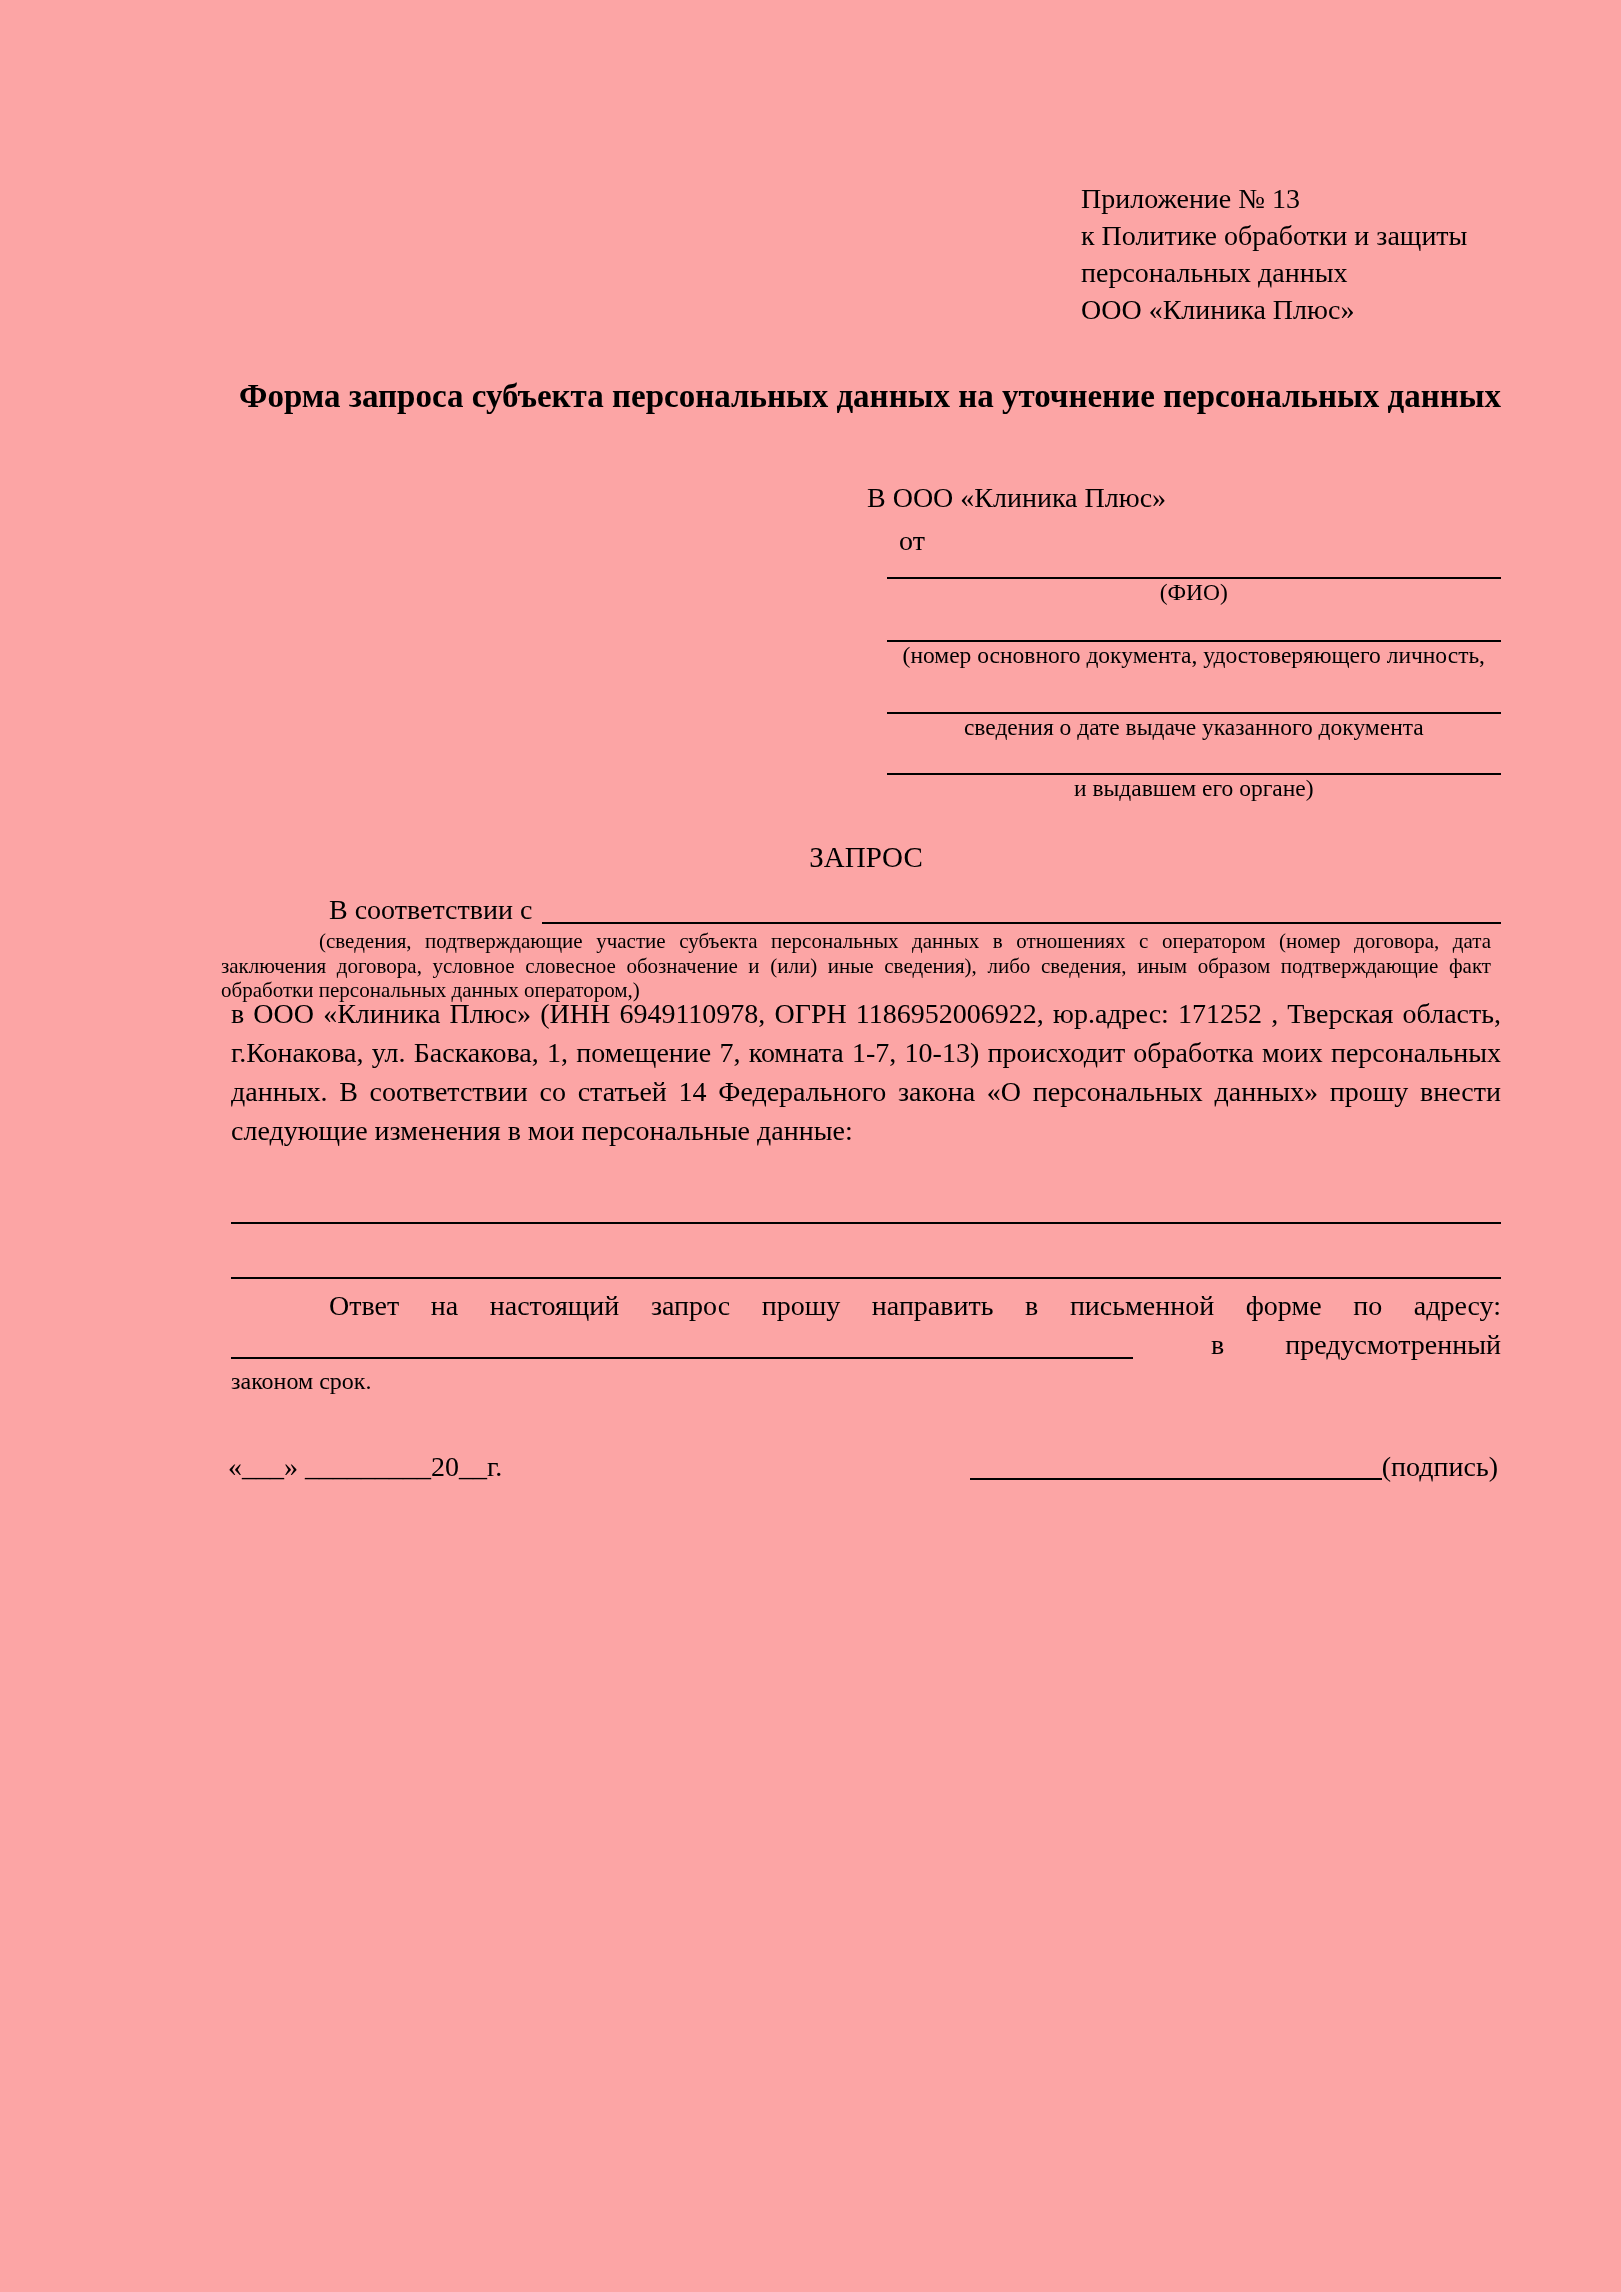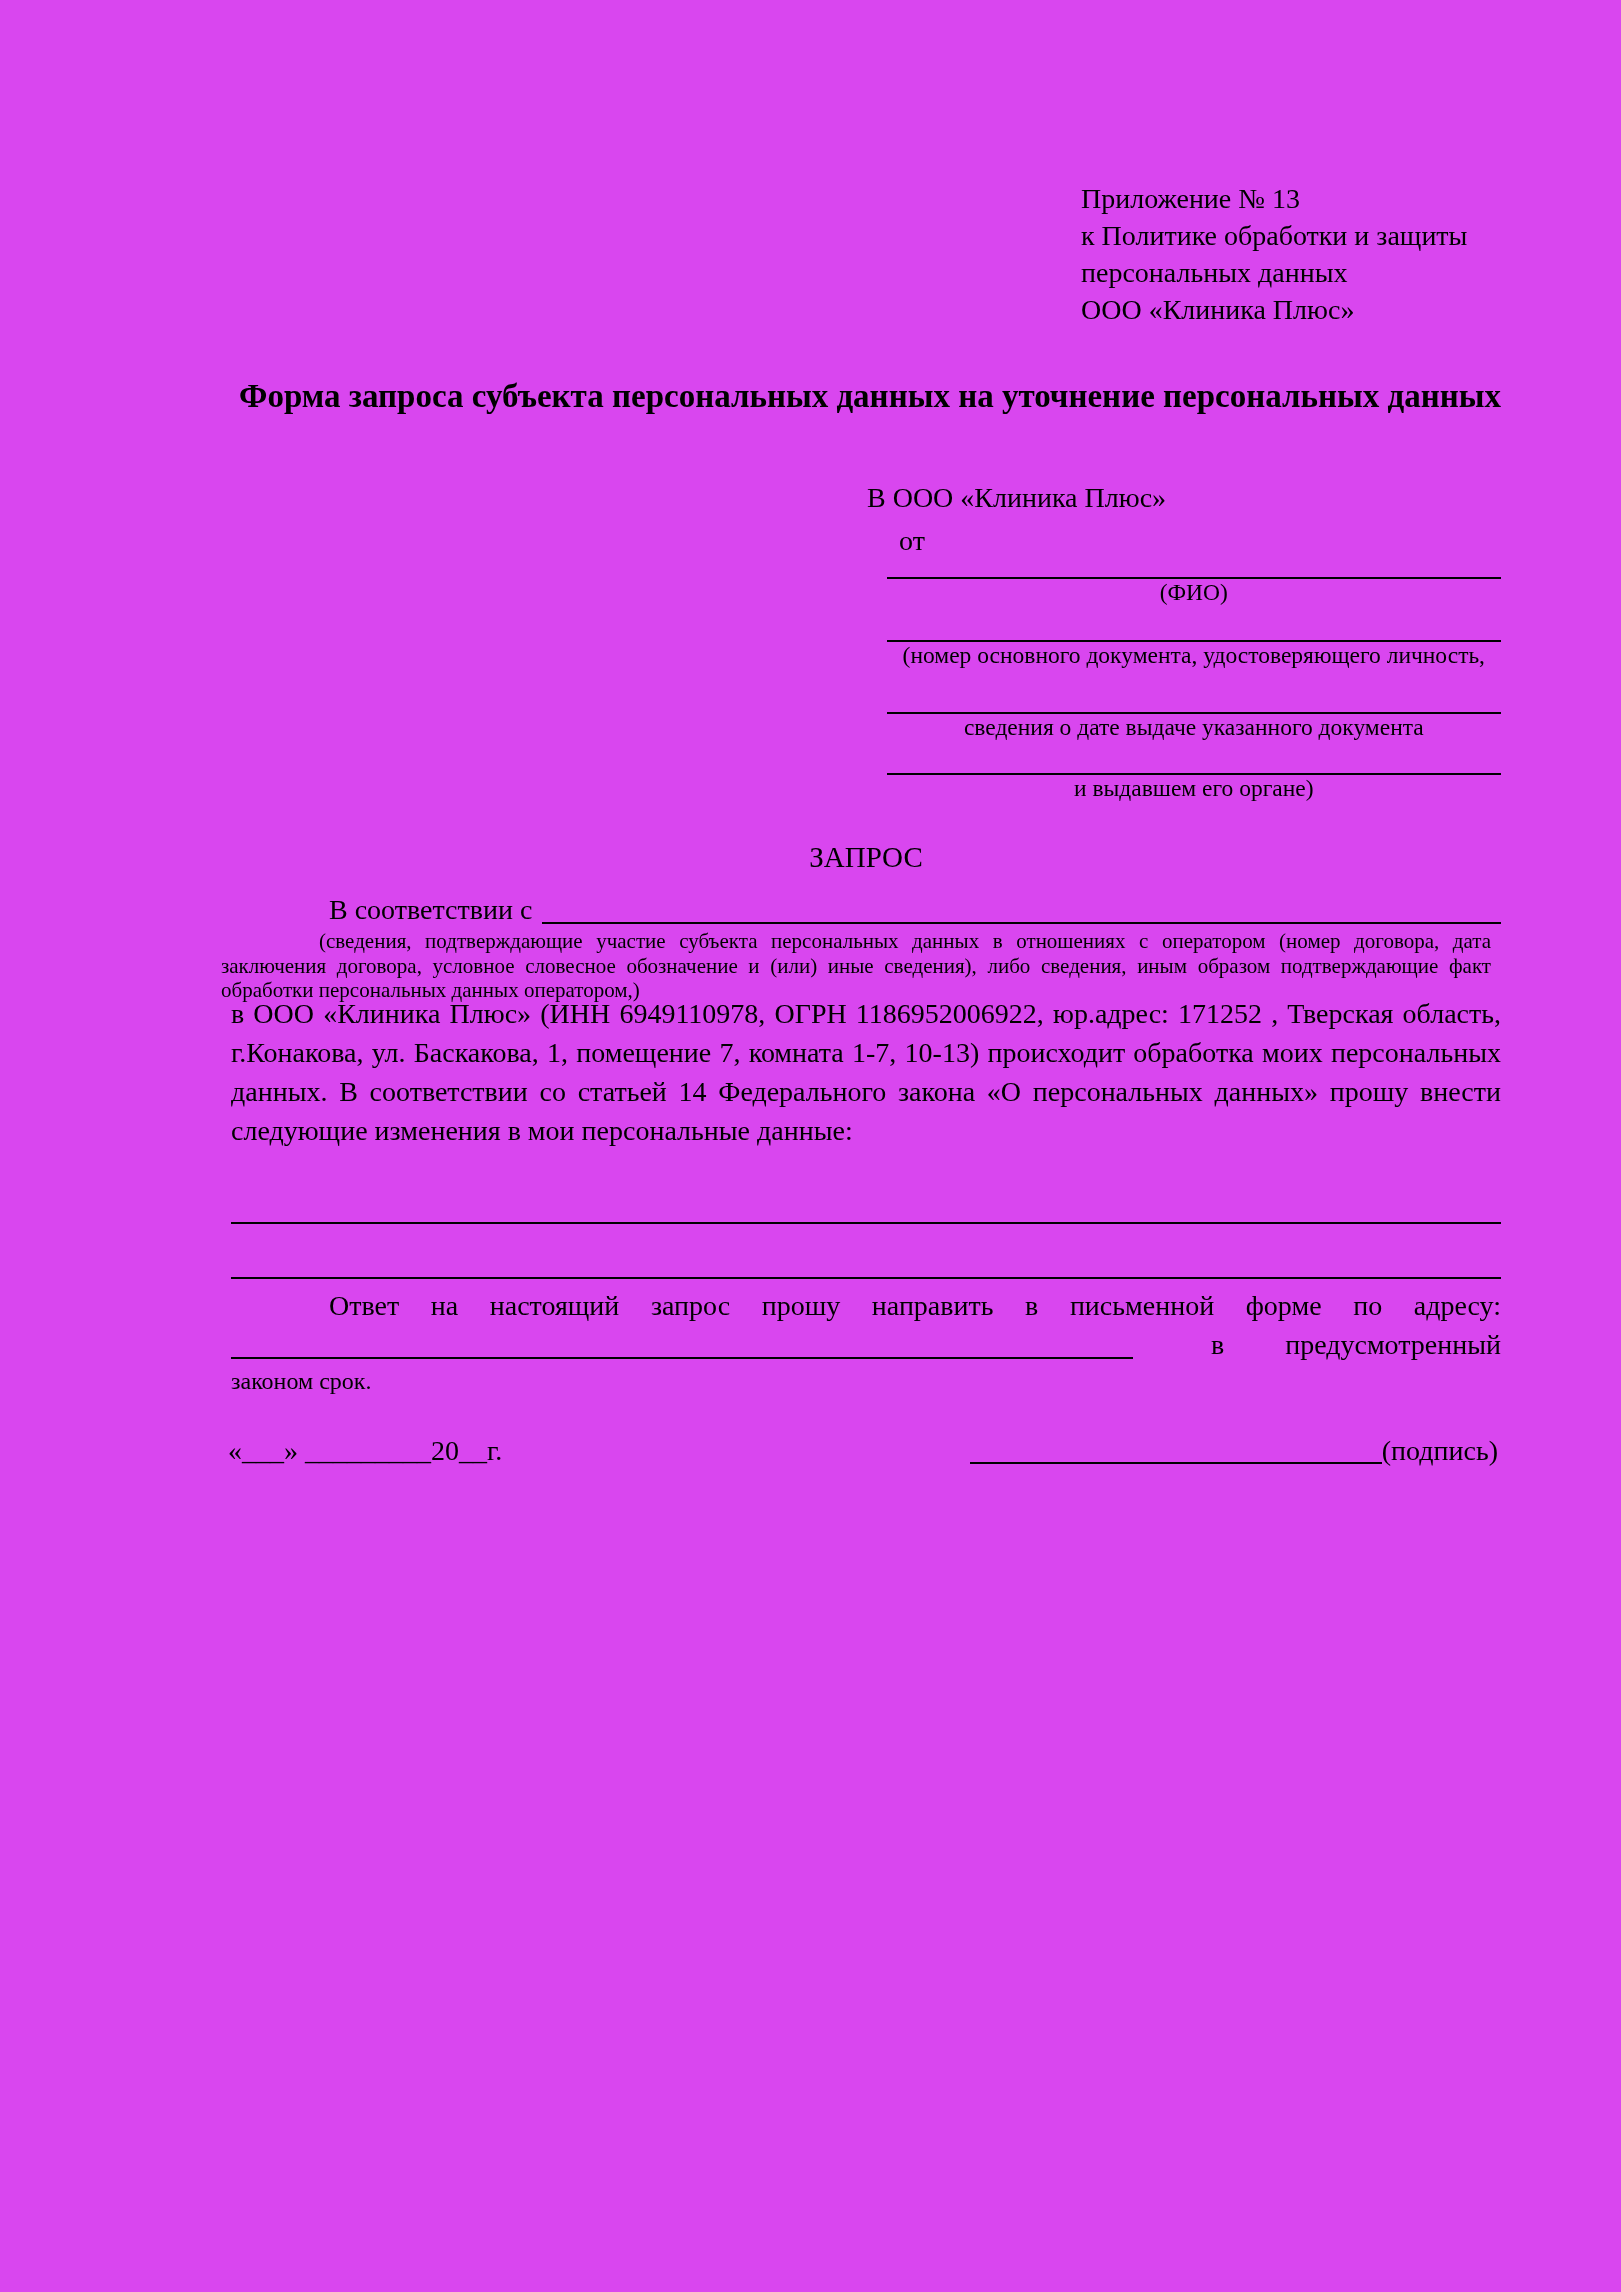--- a/index.html
+++ b/index.html
@@ -1,20 +1,20 @@
 <!DOCTYPE html>
 <html><head>
 <meta charset="utf-8">
 <style>
   html, body { margin: 0; padding: 0; background: #888; }
   .page {
     position: relative;
     width: 1621px;
     height: 2293px;
-    background: #d946ef;
+    background: #fca5a5;
     color: #000000;
     font-family: "Liberation Serif", "DejaVu Serif", serif;
     overflow: hidden;
   }
 
   
   .appendix-header {
     position: absolute;
     left: 1081px;
     top: 180px;
@@ -170,20 +170,21 @@
     align-items: flex-end;
     font-size: 28px;
     line-height: 39px;
     text-align: center;
   }
   .date-placeholder { white-space: nowrap; }
   .signature-right {
     margin-left: auto;
     display: flex;
     align-items: flex-end;
+    margin-top: 16px;
   }
   .signature-fill {
     width: 412px;
     border-bottom: 2.9px solid #000;
     margin-bottom: 5.9px;
   }
   .signature-caption { white-space: nowrap; }
 </style>
 </head>
 <body>

